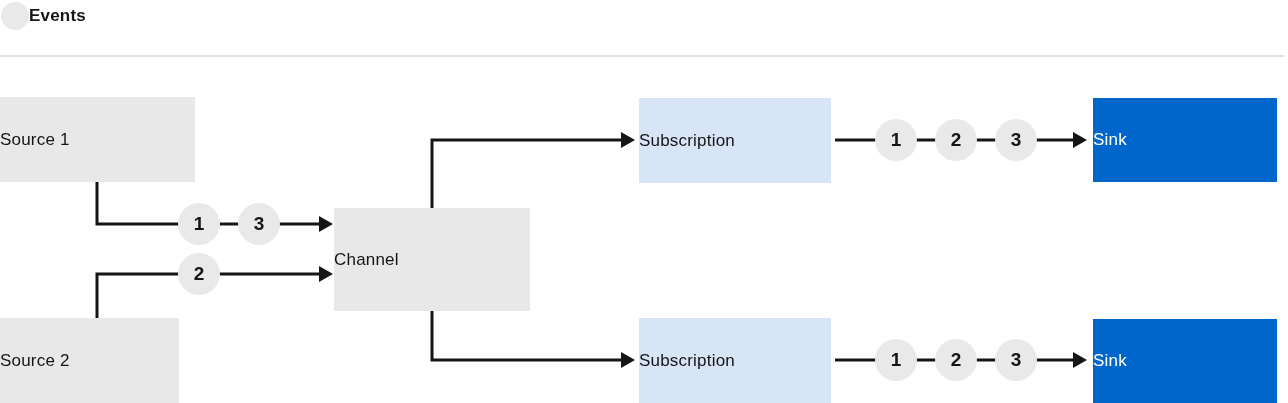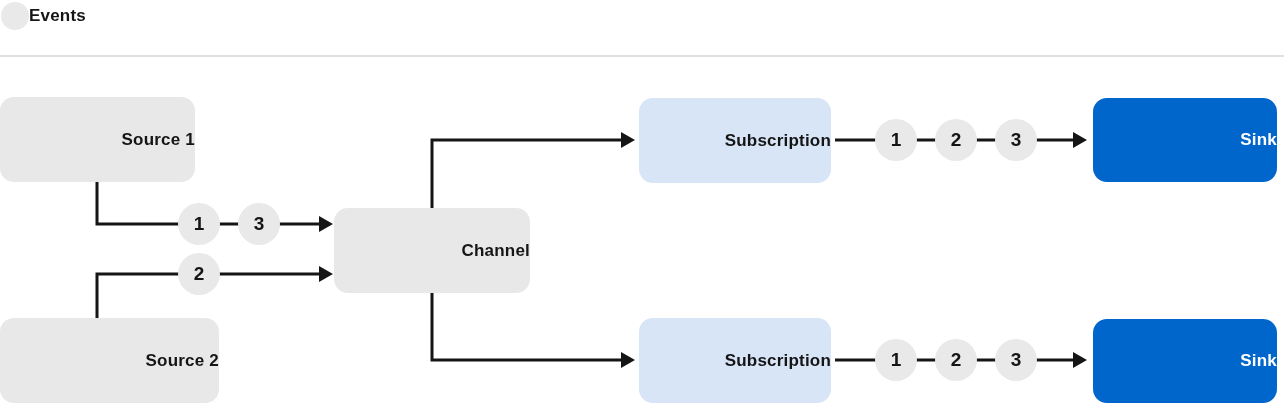--- a/index.html
+++ b/index.html
@@ -58,37 +58,36 @@
     stroke: var(--color-wire, #151515);
     stroke-width: 3;
   }
   .head { fill: var(--color-wire, #151515); }
 
   
   .node {
     position: absolute;
     display: flex;
     align-items: center;
-    justify-content: flex-end;
+    justify-content: flex-start;
     font-size: 17px;
-    font-weight: 700;
+    font-weight: 400;
     color: var(--color-text_dark, #151515);
     letter-spacing: 0.2px;
-    border-radius: 14px;
   }
   .node-gray { background: var(--color-node_gray, #e8e8e8); }
   .node-subscription { background: var(--color-subscription_blue, #d7e5f7); }
   .node-sink {
     background: var(--color-sink_blue, #0066cc);
     color: var(--color-text_light, #ffffff);
   }
 
   .n-source1       { left: 0;      top: 97px;  width: 195px; height: 85px; }
-  .n-source2       { left: 0;      top: 318px; width: 219px; height: 85px; }
-  .n-channel       { left: 334px;  top: 208px; width: 196px; height: 85px; }
+  .n-source2       { left: 0;      top: 318px; width: 179px; height: 85px; }
+  .n-channel       { left: 334px;  top: 208px; width: 196px; height: 103px; }
   .n-sub-top       { left: 639px;  top: 98px;  width: 192px; height: 85px; }
   .n-sub-bottom    { left: 639px;  top: 318px; width: 192px; height: 85px; }
   .n-sink-top      { left: 1093px; top: 98px;  width: 184px; height: 84px; }
   .n-sink-bottom   { left: 1093px; top: 319px; width: 184px; height: 84px; }
 
   
   .event-circle {
     position: absolute;
     width: 42px;
     height: 42px;

